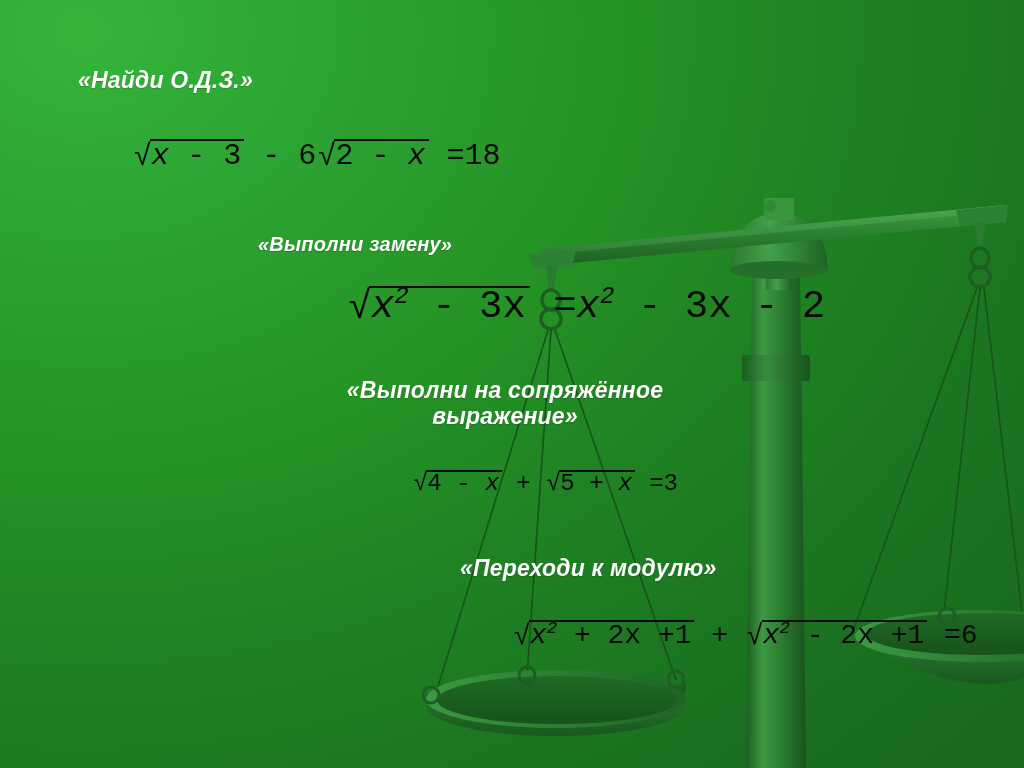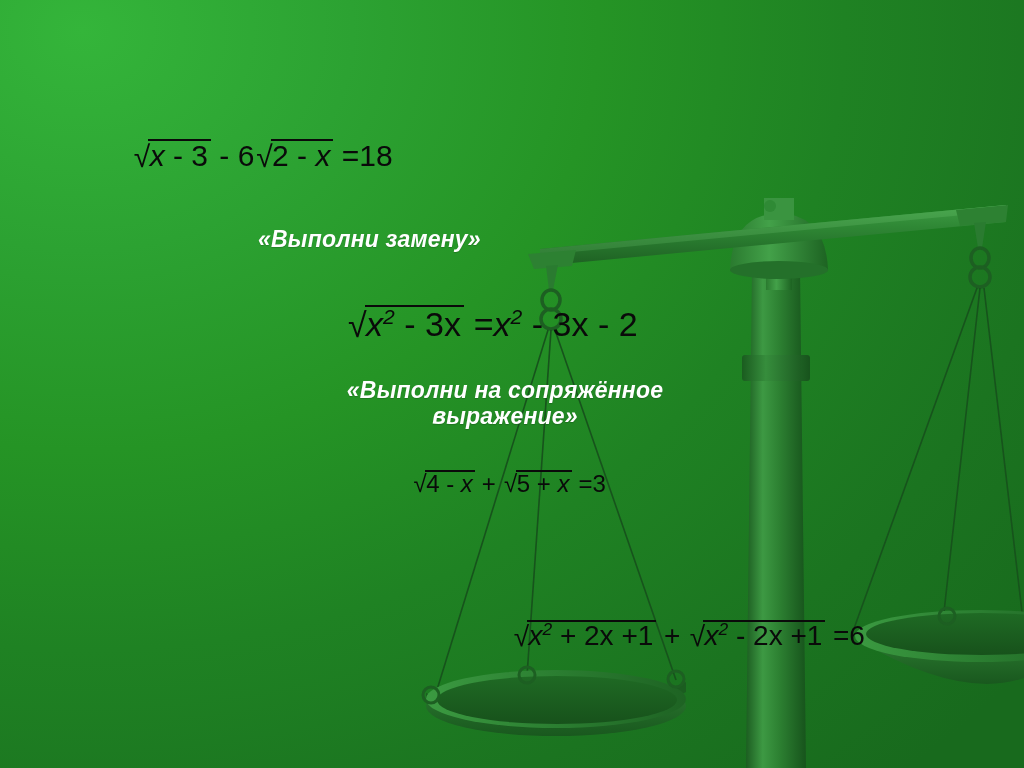--- a/index.html
+++ b/index.html
@@ -23,21 +23,21 @@
     font-style:italic;
     letter-spacing:.2px;
     white-space:pre-line;
     text-align:center;
     line-height:1.12;
     text-shadow:0 1px 1px rgba(0,0,0,.18);
   }
   .eq{
     position:absolute;
     color:#0a0a0a;
-    font-family:Liberation Sans, sans-serif;
+    font-family:Liberation Mono, monospace;
     white-space:nowrap;
     line-height:1;
   }
   .eq .it{font-style:italic;}
   .eq .num{font-style:normal;}
   .sq{display:inline-block;position:relative;padding-left:.06em;}
   .sq > .rad{
     display:inline-block;position:relative;top:.02em;
     font-style:normal;
   }
@@ -45,22 +45,22 @@
     display:inline-block;position:relative;
     border-top:2px solid #0a0a0a;
     padding:0 .10em 0 .04em;
     margin-left:-0.06em;
   }
   sup{font-size:.62em;vertical-align:super;line-height:0;font-style:italic;}
   .op{font-style:normal;}
   
   #h1{left:78px;  top:68px;  font-size:23px;}
   #e1{left:132px; top:139px; font-size:30px;}
-  #h2{left:258px; top:227px; font-size:23px;}
-  #e2{left:346px; top:305px; font-size:34px;}
+  #h2{left:258px; top:233px; font-size:20px;}
+  #e2{left:346px; top:286px; font-size:39px;}
   #h3{left:335px; top:378px; font-size:23px;width:340px;}
   #e3{left:412px; top:470px; font-size:24px;}
   #h4{left:460px; top:556px; font-size:23px;}
   #e4{left:512px; top:620px; font-size:28px;}
 </style>
 </head>
 <body>
 
 <div id="slide">
 
@@ -170,36 +170,38 @@
         <path d="M858 640 Q960 700 1024 678 L1024 630 Q960 664 858 632 Z" fill="url(#gPanBody)"></path>
         <ellipse cx="980" cy="636" rx="125" ry="26" fill="url(#gPanRim)"></ellipse>
         <ellipse cx="982" cy="634" rx="116" ry="21" fill="url(#gPanTop)"></ellipse>
         <g fill="none" stroke="#1d5f22" stroke-width="3">
           <ellipse cx="947" cy="616" rx="8" ry="8"></ellipse>
         </g>
       </g>
     </g>
   </svg>
 
+  <div class="hdr" id="h1">«Найди О.Д.З.»</div>
 
   <div class="eq" id="e1">
     <span class="sq"><span class="rad">√</span><span class="bod"><span class="it">x</span><span class="op"> - 3</span></span></span><span class="op"> - </span><span class="num">6</span><span class="sq"><span class="rad">√</span><span class="bod"><span class="op">2 - </span><span class="it">x</span></span></span><span class="op"> =</span><span class="num">18</span>
   </div>
 
   <div class="hdr" id="h2">«Выполни замену»</div>
 
   <div class="eq" id="e2">
     <span class="sq"><span class="rad">√</span><span class="bod"><span class="it">x</span><sup>2</sup><span class="op"> - 3x</span></span></span><span class="op"> =</span><span class="it">x</span><sup>2</sup><span class="op"> - 3x - 2</span>
   </div>
 
   <div class="hdr" id="h3">«Выполни на сопряжённое
 выражение»</div>
 
   <div class="eq" id="e3">
     <span class="sq"><span class="rad">√</span><span class="bod"><span class="op">4 - </span><span class="it">x</span></span></span><span class="op"> + </span><span class="sq"><span class="rad">√</span><span class="bod"><span class="op">5 + </span><span class="it">x</span></span></span><span class="op"> =</span><span class="num">3</span>
   </div>
 
+  <div class="hdr" id="h4">«Переходи к модулю»</div>
 
   <div class="eq" id="e4">
     <span class="sq"><span class="rad">√</span><span class="bod"><span class="it">x</span><sup>2</sup><span class="op"> + 2x +1</span></span></span><span class="op"> + </span><span class="sq"><span class="rad">√</span><span class="bod"><span class="it">x</span><sup>2</sup><span class="op"> -  2x +1</span></span></span><span class="op"> =</span><span class="num">6</span>
   </div>
 
 </div>
 
 </body></html>

